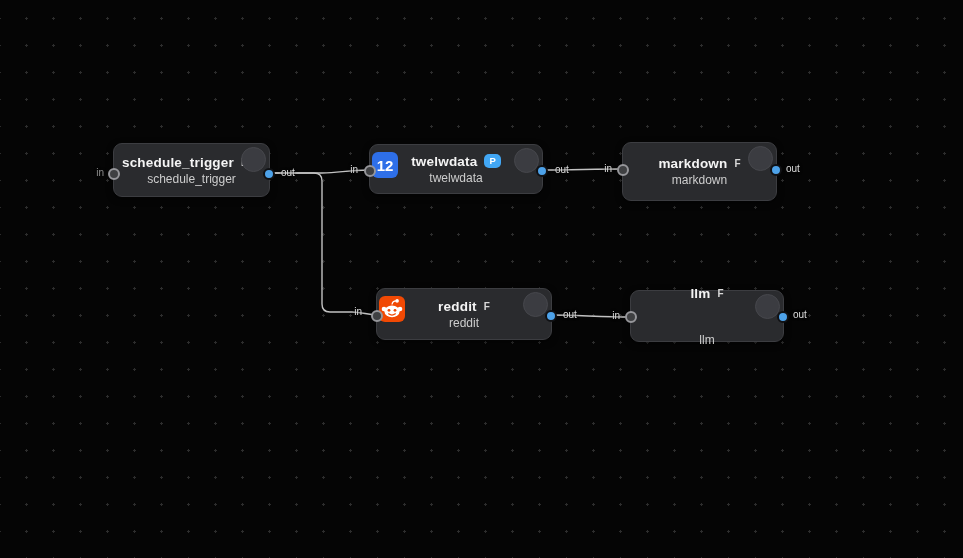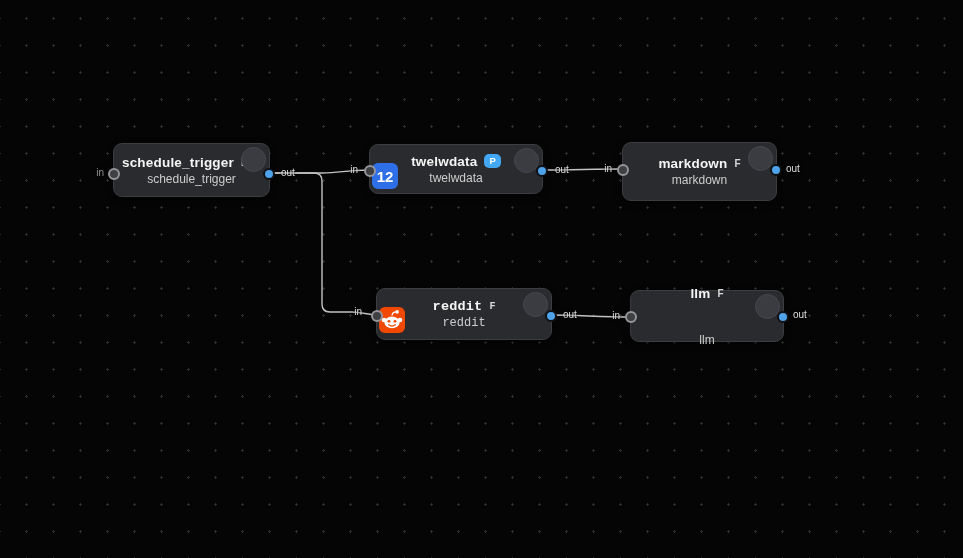--- a/index.html
+++ b/index.html
@@ -40,21 +40,21 @@
     position:absolute;right:3px;top:3px;width:23px;height:23px;
     border-radius:50%;background:#3b3c41;border:1px solid #46474c;z-index:4;
   }
   .port{
     position:absolute;width:8px;height:8px;border-radius:50%;z-index:5;
   }
   .port-in{left:-6px;background:#3f4042;border:2px solid #96969a;}
   .port-out{right:-6px;background:#4da2e9;border:2px solid #101114;}
 
   .node-icon{
-    position:absolute;left:2px;top:18px;width:26px;height:26px;
+    position:absolute;left:2px;top:7px;width:26px;height:26px;
     border-radius:6px;z-index:4;display:flex;align-items:center;justify-content:center;
   }
   .icon-twelve{background:#2e6fe8;color:#fff;font-weight:bold;font-size:15px;}
   .icon-reddit{background:#f14904;}
 
   .wire-label{
     position:absolute;z-index:2;font-size:10px;line-height:13px;color:#dedede;
     text-shadow:0 0 3px #050505;
   }
   .wire-label.dim{color:#8f8f8f;}
@@ -101,21 +101,21 @@
     <div class="status-circle"></div>
     <div class="title-row">
       <span class="title">markdown</span>
       <span class="badge-plain">F</span>
     </div>
     <div class="subtitle">markdown</div>
     <div class="port port-in" style="top:21px;"></div>
     <div class="port port-out" style="top:21px;"></div>
   </div>
 
-  <div class="node" style="left:376px;top:288px;width:176px;height:52px;font-family:Liberation Mono, monospace;">
+  <div class="node" style="left:376px;top:288px;width:176px;height:52px;">
     <div class="status-circle"></div>
     <div class="node-icon icon-reddit">
       <svg width="26" height="26" viewBox="0 0 26 26">
         <path d="M13,8.5 Q13.6,4.6 17.6,4.9" stroke="#ffffff" stroke-width="1.3" fill="none"></path>
         <circle cx="18.1" cy="4.9" r="1.8" fill="#ffffff"></circle>
         <circle cx="5" cy="13" r="2.3" fill="#ffffff"></circle>
         <circle cx="21" cy="13" r="2.3" fill="#ffffff"></circle>
         <ellipse cx="13" cy="15.3" rx="7.6" ry="5.9" fill="#ffffff"></ellipse>
         <circle cx="10" cy="14.3" r="1.4" fill="#f14904"></circle>
         <circle cx="16" cy="14.3" r="1.4" fill="#f14904"></circle>

